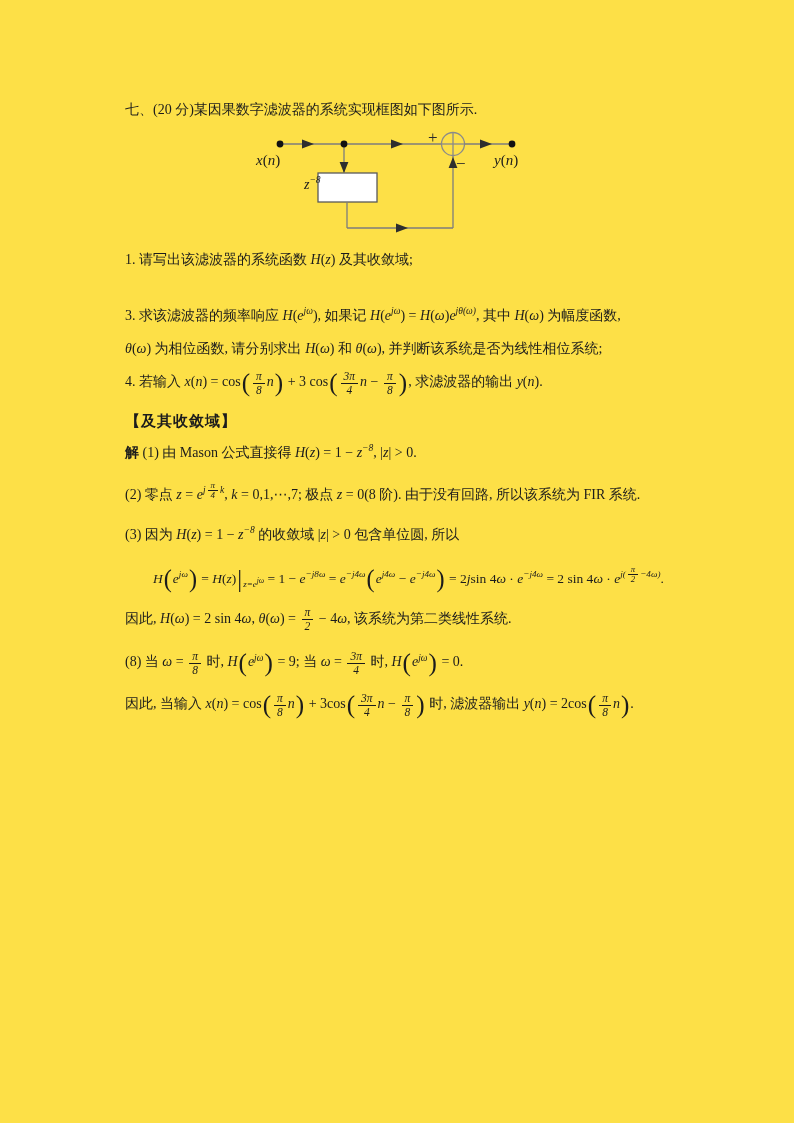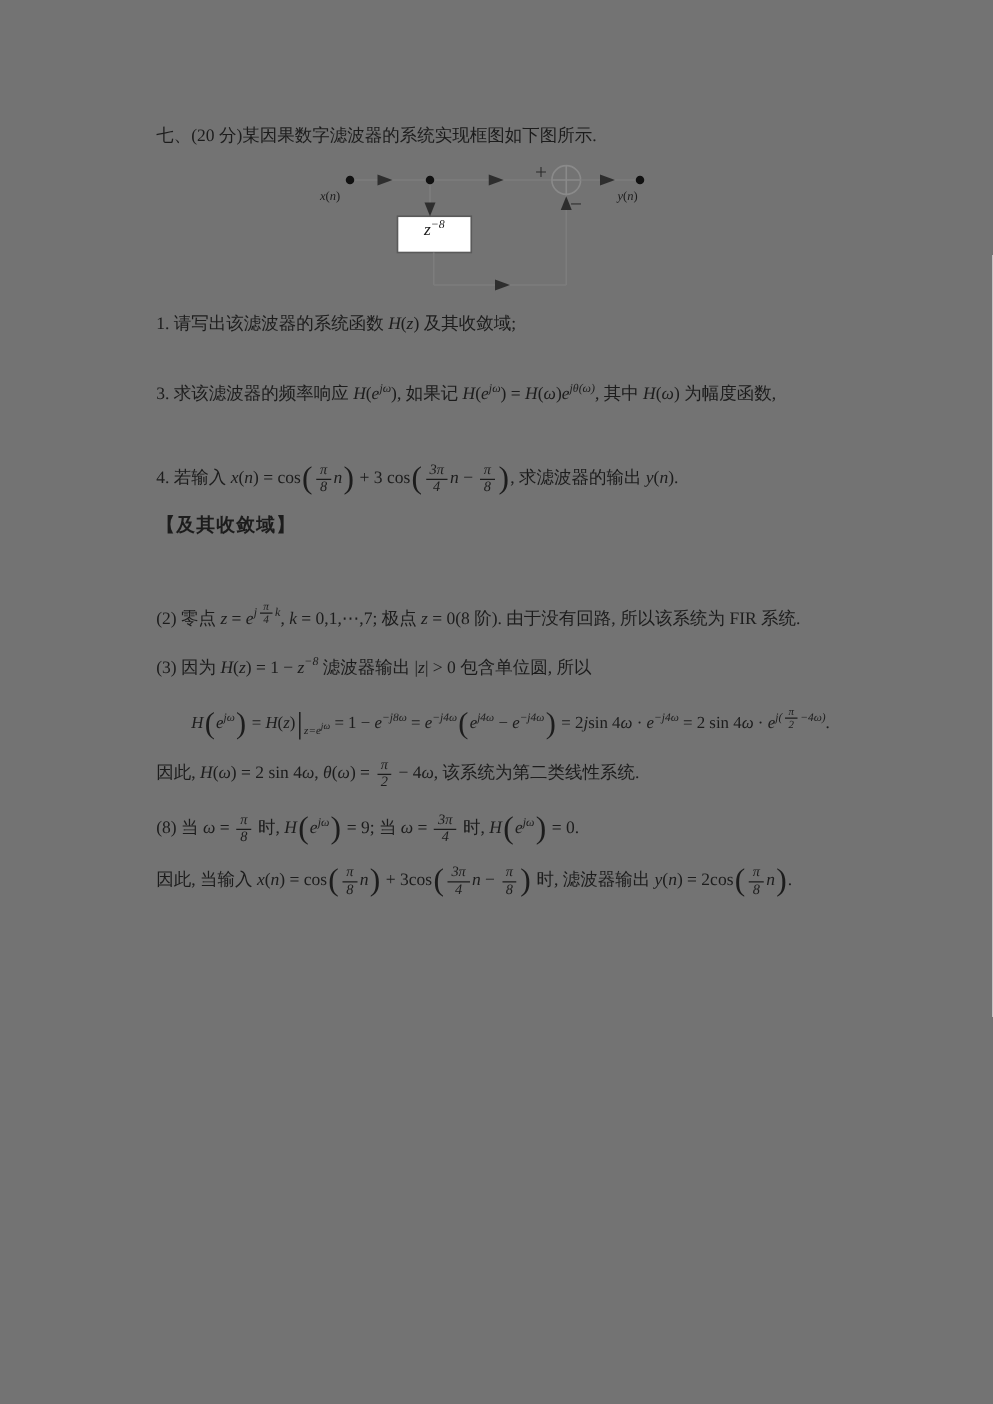--- a/index.html
+++ b/index.html
@@ -1,34 +1,34 @@
 <!DOCTYPE html>
 <html><head>
 <meta charset="utf-8">
 <style>
   html,body{margin:0;padding:0;background:#ffffff;}
-  .page{position:relative;width:794px;height:1123px;background:#737373;color:#1c1c1c;
+  .page{position:relative;width:794px;height:1123px;background:#fde047;color:#1c1c1c;
         font-family:"Liberation Serif","DejaVu Serif",serif;overflow:hidden;}
   .line{position:absolute;left:125px;font-size:14px;line-height:1.35;white-space:nowrap;}
   .t{font-style:normal;}
   .bold{font-weight:bold;}
   .var{font-style:italic;}
   sup{font-size:0.68em;font-style:italic;line-height:0;}
   sub{font-size:0.66em;font-style:italic;line-height:0;vertical-align:-0.45em;}
   sub sup{font-size:0.85em;vertical-align:0.5em;}
   .frac{display:inline-flex;flex-direction:column;align-items:center;vertical-align:middle;
         font-size:0.82em;line-height:1.12;font-style:italic;margin:0 2px;text-align:center;}
   .frac .num{border-bottom:1px solid currentColor;padding:0 3px;}
   .frac .den{padding:0 3px;}
   sup .frac{font-size:0.95em;line-height:1.05;}
   .bigp{font-size:1.8em;font-style:normal;vertical-align:middle;padding:0 1px;font-weight:300;}
   .hdr{font-weight:bold;font-size:15px;letter-spacing:1px;}
   .diagram{position:absolute;left:250px;top:126px;width:300px;height:114px;}
   .diagram svg{position:absolute;left:0;top:0;}
-  .dlabel{position:absolute;font-size:10px;white-space:nowrap;}
+  .dlabel{position:absolute;font-size:15px;white-space:nowrap;}
   .sign{position:absolute;font-size:17px;font-style:normal;color:#2a2a2a;}
 </style>
 </head>
 <body>
 
 <div class="page">
 
   <div class="line" style="top:101px"><span class="t">七、(20 分)某因果数字滤波器的系统实现框图如下图所示.</span></div>
 
   <div class="diagram">
@@ -53,46 +53,48 @@
         <polygon points="198.6,42 203,31 207.4,42"></polygon>
         <polygon points="230,13.6 242,18 230,22.4"></polygon>
       </g>
       <g fill="#111111">
         <circle cx="30" cy="18" r="3.4"></circle>
         <circle cx="94" cy="18" r="3.4"></circle>
         <circle cx="262" cy="18" r="3.4"></circle>
       </g>
     </svg>
     <span class="dlabel" style="left:6px;top:26px"><span class="var">x</span><span class="t">(</span><span class="var">n</span><span class="t">)</span></span>
-    <span class="dlabel" style="left:76px;top:51px;width:43px;text-align:center;font-size:14px"><span class="var">z</span><sup class="var">−8</sup></span>
+    <span class="dlabel" style="left:54px;top:51px;width:43px;font-size:14px"><span class="var">z</span><sup class="var">−8</sup></span>
     <span class="sign" style="left:178px;top:2px">+</span>
     <span class="sign" style="left:206px;top:28px">−</span>
     <span class="dlabel" style="left:244px;top:26px"><span class="var">y</span><span class="t">(</span><span class="var">n</span><span class="t">)</span></span>
   </div>
 
   <div class="line" style="top:251px"><span class="t">1.  请写出该滤波器的系统函数 </span><span class="var">H</span><span class="t">(</span><span class="var">z</span><span class="t">) 及其收敛域;</span></div>
   <div class="line" style="top:307px"><span class="t">3.  求该滤波器的频率响应 </span><span class="var">H</span><span class="t">(</span><span class="var">e</span><sup class="var">jω</sup><span class="t">),  如果记 </span><span class="var">H</span><span class="t">(</span><span class="var">e</span><sup class="var">jω</sup><span class="t">) = </span><span class="var">H</span><span class="t">(</span><span class="var">ω</span><span class="t">)</span><span class="var">e</span><sup class="var">jθ(ω)</sup><span class="t">,  其中 </span><span class="var">H</span><span class="t">(</span><span class="var">ω</span><span class="t">) 为幅度函数,</span></div>
+  <div class="line" style="top:340px"><span class="var">θ</span><span class="t">(</span><span class="var">ω</span><span class="t">) 为相位函数, 请分别求出 </span><span class="var">H</span><span class="t">(</span><span class="var">ω</span><span class="t">) 和 </span><span class="var">θ</span><span class="t">(</span><span class="var">ω</span><span class="t">),  并判断该系统是否为线性相位系统;</span></div>
   <div class="line" style="top:366px"><span class="t">4.  若输入 </span><span class="var">x</span><span class="t">(</span><span class="var">n</span><span class="t">) = cos</span><span class="bigp">(</span><span class="frac">
         <span class="num">π</span>
         <span class="den">8</span>
       </span><span class="var">n</span><span class="bigp">)</span><span class="t"> + 3 cos</span><span class="bigp">(</span><span class="frac">
         <span class="num">3π</span>
         <span class="den">4</span>
       </span><span class="var">n</span><span class="t"> − </span><span class="frac">
         <span class="num">π</span>
         <span class="den">8</span>
       </span><span class="bigp">)</span><span class="t">,  求滤波器的输出 </span><span class="var">y</span><span class="t">(</span><span class="var">n</span><span class="t">).</span></div>
 
   <div class="line hdr" style="top:411px">【及其收敛域】</div>
 
+  <div class="line" style="top:444px"><span class="t bold">解</span><span class="t">   (1) 由 Mason 公式直接得 </span><span class="var">H</span><span class="t">(</span><span class="var">z</span><span class="t">) = 1 − </span><span class="var">z</span><sup class="var">−8</sup><span class="t">,  |</span><span class="var">z</span><span class="t">| &gt; 0.</span></div>
   <div class="line" style="top:481px"><span class="t">(2) 零点 </span><span class="var">z</span><span class="t"> = </span><span class="var">e</span><sup class="var"><span>j</span><span class="frac">
           <span class="num">π</span>
           <span class="den">4</span>
         </span><span>k</span></sup><span class="t">, </span><span class="var">k</span><span class="t"> = 0,1,⋯,7;  极点 </span><span class="var">z</span><span class="t"> = 0(8 阶). 由于没有回路, 所以该系统为 FIR 系统.</span></div>
-  <div class="line" style="top:526px"><span class="t">(3) 因为 </span><span class="var">H</span><span class="t">(</span><span class="var">z</span><span class="t">) = 1 − </span><span class="var">z</span><sup class="var">−8</sup><span class="t"> 滤波器输出 |</span><span class="var">z</span><span class="t">| &gt; 0 包含单位圆, 所以</span></div>
+  <div class="line" style="top:526px"><span class="t">(3) 因为 </span><span class="var">H</span><span class="t">(</span><span class="var">z</span><span class="t">) = 1 − </span><span class="var">z</span><sup class="var">−8</sup><span class="t"> 的收敛域 |</span><span class="var">z</span><span class="t">| &gt; 0 包含单位圆, 所以</span></div>
   <div class="line" style="top:563px;left:153px;font-size:13.5px"><span class="var">H</span><span class="bigp">(</span><span class="var">e</span><sup class="var">jω</sup><span class="bigp">)</span><span class="t"> = </span><span class="var">H</span><span class="t">(</span><span class="var">z</span><span class="t">)</span><span class="bigp">|</span><sub class="var"><span>z=e</span><sup class="var">jω</sup></sub><span class="t"> = 1 − </span><span class="var">e</span><sup class="var">−j8ω</sup><span class="t"> = </span><span class="var">e</span><sup class="var">−j4ω</sup><span class="bigp">(</span><span class="var">e</span><sup class="var">j4ω</sup><span class="t"> − </span><span class="var">e</span><sup class="var">−j4ω</sup><span class="bigp">)</span><span class="t"> = 2</span><span class="var">j</span><span class="t">sin 4</span><span class="var">ω</span><span class="t"> · </span><span class="var">e</span><sup class="var">−j4ω</sup><span class="t"> = 2 sin 4</span><span class="var">ω</span><span class="t"> · </span><span class="var">e</span><sup class="var"><span>j(</span><span class="frac">
           <span class="num">π</span>
           <span class="den">2</span>
         </span><span>−4ω)</span></sup><span class="t">.</span></div>
   <div class="line" style="top:606px"><span class="t">因此,  </span><span class="var">H</span><span class="t">(</span><span class="var">ω</span><span class="t">) = 2 sin 4</span><span class="var">ω</span><span class="t">,  </span><span class="var">θ</span><span class="t">(</span><span class="var">ω</span><span class="t">) = </span><span class="frac">
         <span class="num">π</span>
         <span class="den">2</span>
       </span><span class="t"> − 4</span><span class="var">ω</span><span class="t">,  该系统为第二类线性系统.</span></div>
   <div class="line" style="top:646px"><span class="t">(8) 当 </span><span class="var">ω</span><span class="t"> = </span><span class="frac">
         <span class="num">π</span>

